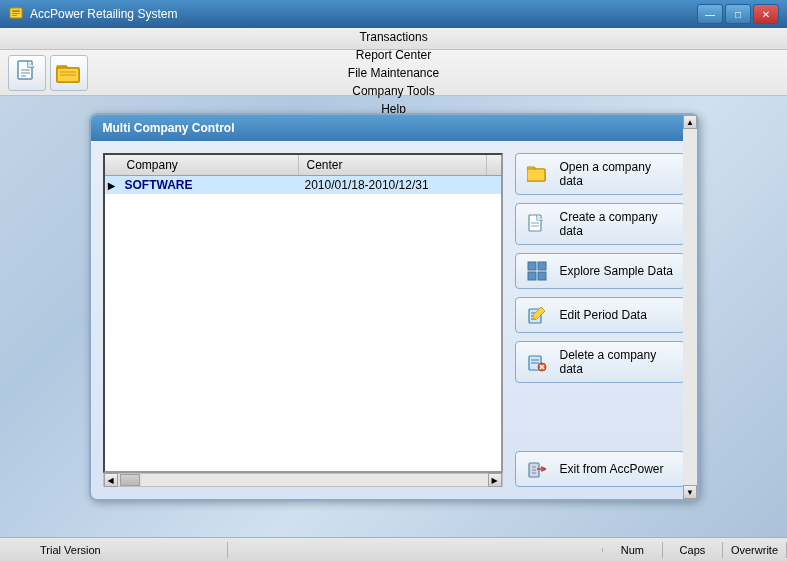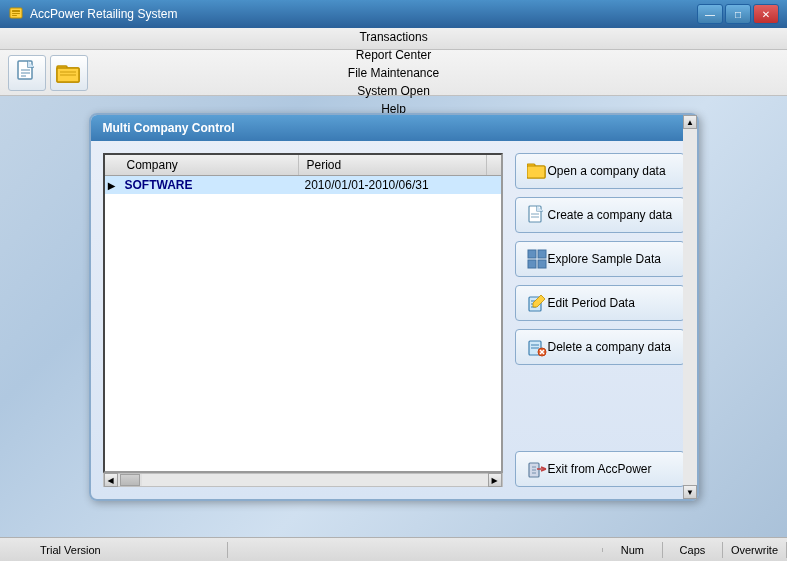--- a/index.html
+++ b/index.html
@@ -240,21 +240,21 @@
       gap: 8px;
     }
     .action-btn {
       background: linear-gradient(to bottom, #f4f8fc 0%, #dce8f4 100%);
       border: 1px solid #8aabcc;
       border-radius: 4px;
       padding: 6px 10px;
       cursor: pointer;
       display: flex;
       align-items: center;
-      gap: 0;
+      gap: 12px;
       font-size: 12px;
       color: #000;
       text-align: left;
       min-height: 36px;
     }
     .btn-icon {
       width: 22px;
       height: 22px;
       flex-shrink: 0;
       display: flex;
@@ -330,21 +330,21 @@
     <div class="title-btn">—</div>
     <div class="title-btn">□</div>
     <div class="title-btn close">✕</div>
   </div>
 </div>
 
 <div class="menu-bar">
   <div class="menu-item">Transactions</div>
   <div class="menu-item">Report Center</div>
   <div class="menu-item">File Maintenance</div>
-  <div class="menu-item">System Open</div>
+  <div class="menu-item">Company Tools</div>
   <div class="menu-item">Help</div>
 </div>
 
 <div class="toolbar">
   <div class="toolbar-btn">
     <svg width="22" height="26" viewBox="0 0 22 26">
       <rect x="2" y="1" width="14" height="18" rx="1" fill="white" stroke="#6090b0" stroke-width="1.5"></rect>
       <polyline points="12,1 12,7 18,7" fill="none" stroke="#6090b0" stroke-width="1.5"></polyline>
       <polygon points="12,1 18,7 12,7" fill="#d0e4f4"></polygon>
       <line x1="5" y1="10" x2="14" y2="10" stroke="#6090b0" stroke-width="1"></line>
@@ -368,28 +368,28 @@
   <div class="dialog">
     <div class="dialog-title">Multi Company Control</div>
     <div class="dialog-body">
 
       <div style="flex:1; display:flex; flex-direction:column; gap:0;">
         <div class="table-with-scroll">
           <div class="table-content">
             <div class="table-header">
               <div style="width:14px; flex-shrink:0;"></div>
               <div class="table-header-cell" style="width:180px;">Company</div>
-              <div class="table-header-cell" style="flex:1;">Period</div>
+              <div class="table-header-cell" style="flex:1;">Center</div>
               <div style="width:14px; flex-shrink:0;"></div>
             </div>
             <div class="table-rows-area">
               <div class="table-row">
                 <div class="table-row-indicator">▶</div>
                 <div class="table-cell" style="width:180px; color:#000080; font-weight:bold;">SOFTWARE</div>
-                <div class="table-cell" style="flex:1;">2010/01/01-2010/06/31</div>
+                <div class="table-cell" style="flex:1;">2010/01/18-2010/12/31</div>
               </div>
             </div>
           </div>
 
           <div class="table-scrollbar">
             <div class="scroll-btn">▲</div>
             <div class="scroll-track"></div>
             <div class="scroll-btn">▼</div>
           </div>
         </div>

